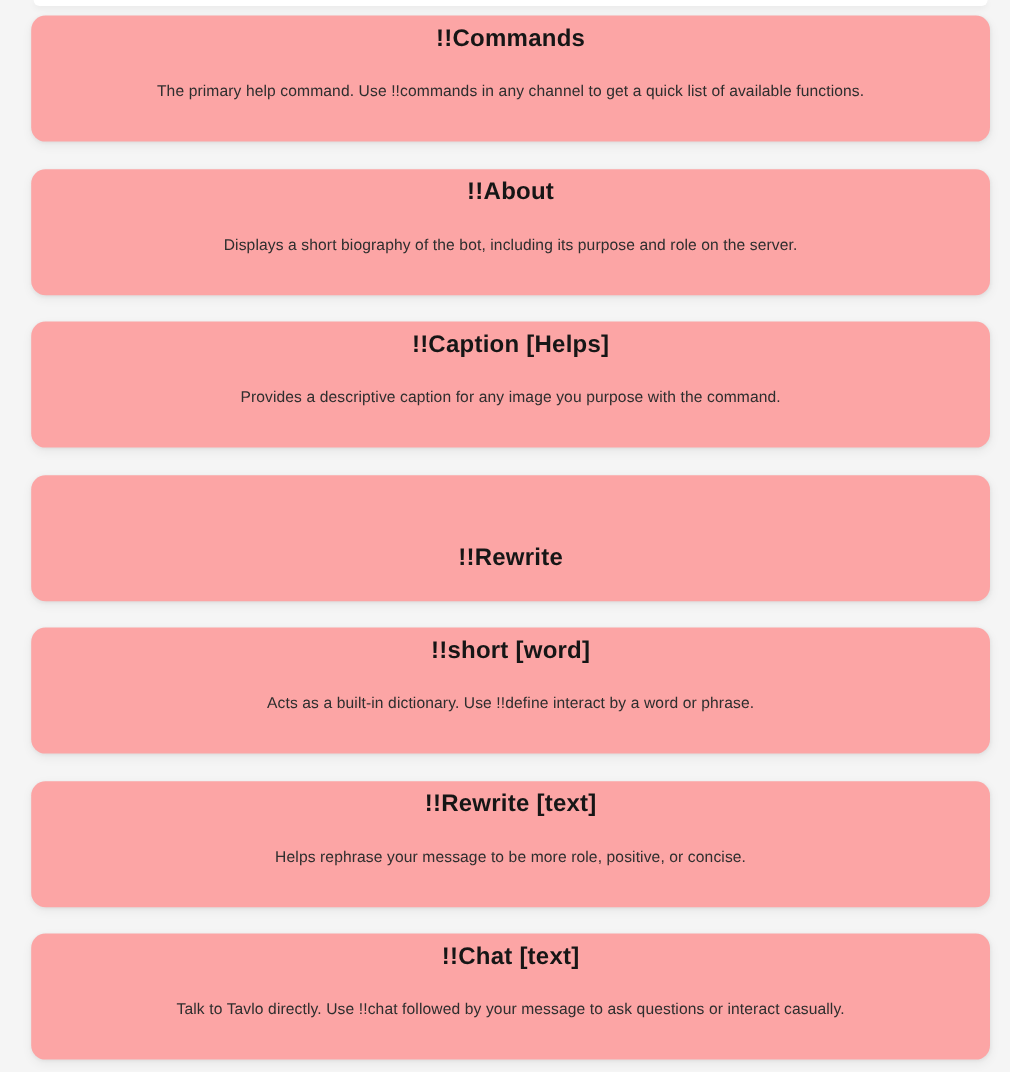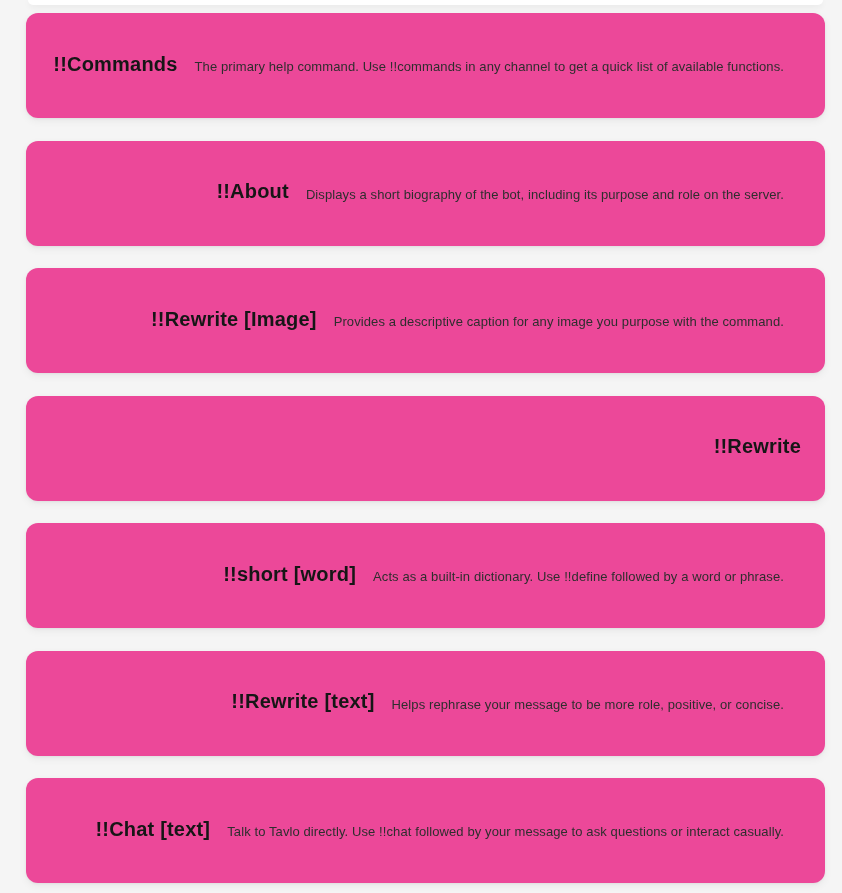--- a/index.html
+++ b/index.html
@@ -30,24 +30,25 @@
     left: 26px;
     width: 799px;
     display: flex;
     flex-direction: column;
     gap: 22.5px;
   }
   .card {
     box-sizing: border-box;
     height: 105px;
     width: 100%;
-    background: #ec4899;
+    background: #fca5a5;
     border-radius: 12px;
     box-shadow: 0 3px 9px rgba(0,0,0,0.055), 0 1px 3px rgba(0,0,0,0.05);
     display: flex;
+    flex-direction: column;
     justify-content: flex-end;
     align-items: center;
     text-align: left;
     padding: 20px 24px 17px 24px;
   }
   .card-title {
     margin: 0 0 7px 0;
     font-size: 20px;
     line-height: 24px;
     font-weight: 700;
@@ -74,31 +75,31 @@
     <h2 class="card-title">!!Commands</h2>
     <p class="card-desc">The primary help command. Use !!commands in any channel to get a quick list of available functions.</p>
   </section>
 
   <section class="card">
     <h2 class="card-title">!!About</h2>
     <p class="card-desc">Displays a short biography of the bot, including its purpose and role on the server.</p>
   </section>
 
   <section class="card">
-    <h2 class="card-title">!!Rewrite [Image]</h2>
+    <h2 class="card-title">!!Caption [Helps]</h2>
     <p class="card-desc">Provides a descriptive caption for any image you purpose with the command.</p>
   </section>
 
   <section class="card">
     <h2 class="card-title">!!Rewrite</h2>
   </section>
 
   <section class="card">
     <h2 class="card-title">!!short [word]</h2>
-    <p class="card-desc">Acts as a built-in dictionary. Use !!define followed by a word or phrase.</p>
+    <p class="card-desc">Acts as a built-in dictionary. Use !!define interact by a word or phrase.</p>
   </section>
 
   <section class="card">
     <h2 class="card-title">!!Rewrite [text]</h2>
     <p class="card-desc">Helps rephrase your message to be more role, positive, or concise.</p>
   </section>
 
   <section class="card">
     <h2 class="card-title">!!Chat [text]</h2>
     <p class="card-desc">Talk to Tavlo directly. Use !!chat followed by your message to ask questions or interact casually.</p>

